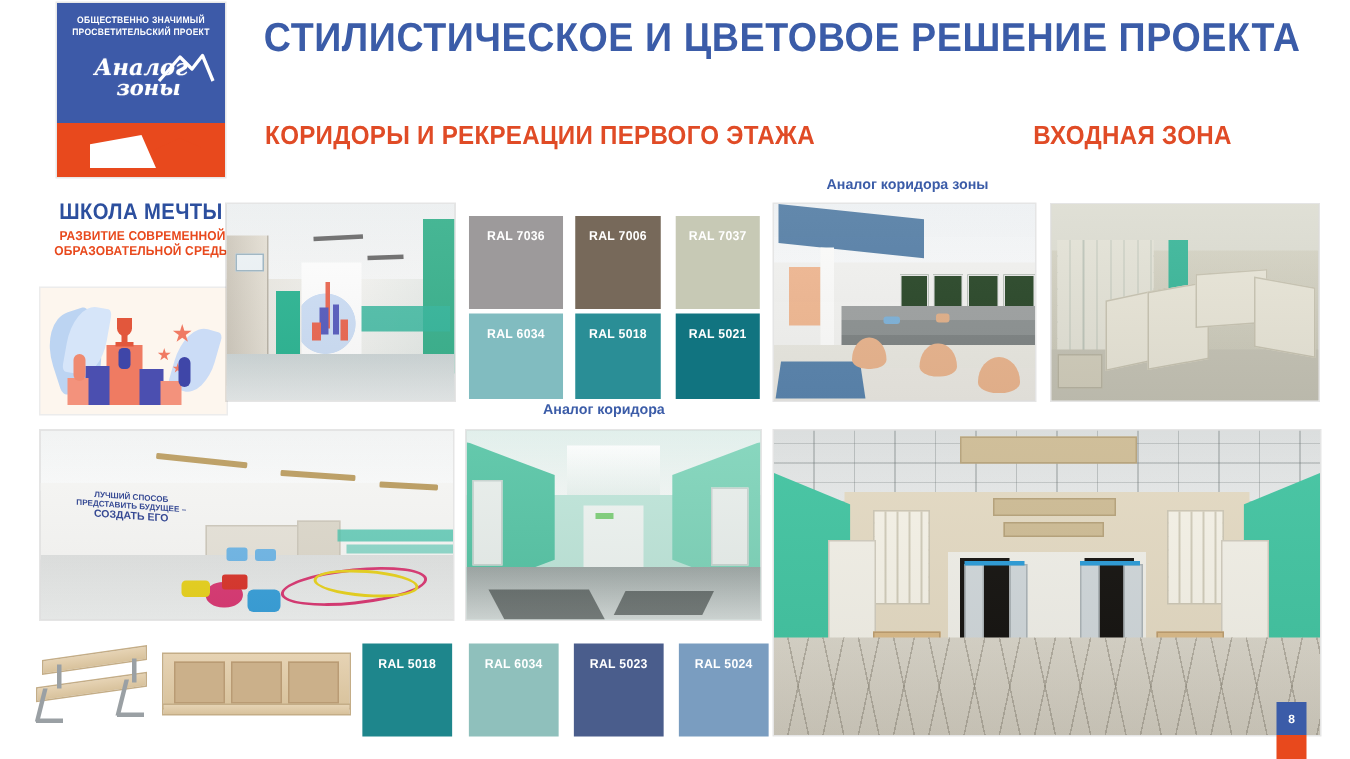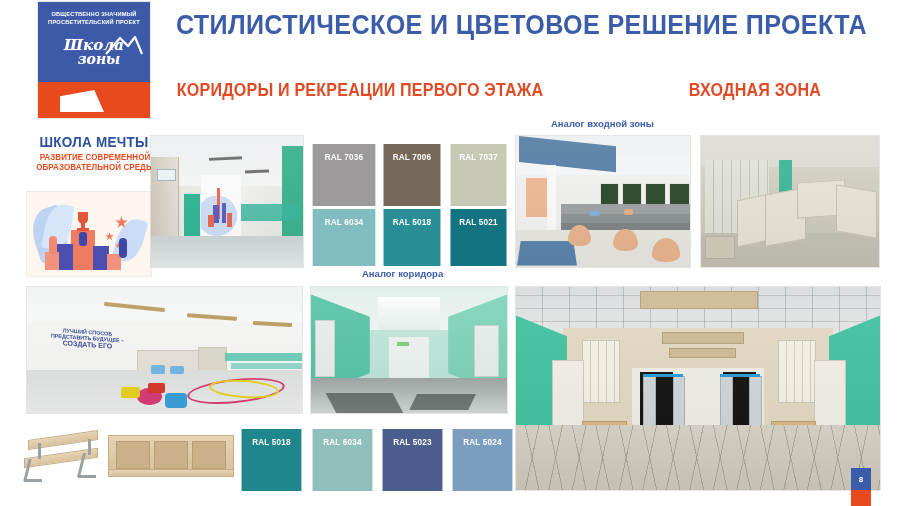--- a/index.html
+++ b/index.html
@@ -189,21 +189,21 @@
 <body>
 
 <div class="slide">
 
   <div class="logo-card">
     <div class="logo-top-text">
       <div>ОБЩЕСТВЕННО ЗНАЧИМЫЙ</div>
       <div>ПРОСВЕТИТЕЛЬСКИЙ ПРОЕКТ</div>
     </div>
     <div class="logo-script">
-      <span class="l1">Школа</span>
+      <span class="l1">Аналог</span>
       <span class="l2">зоны</span>
     </div>
     <svg class="logo-roofline" viewBox="0 0 40 22">
       <path d="M2 20 L16 4 L24 12 L31 3 L38 20" fill="none" stroke="#ffffff" stroke-width="2.2" stroke-linejoin="round"></path>
     </svg>
     <div class="logo-house"></div>
   </div>
 
   <div class="brand-name">ШКОЛА МЕЧТЫ</div>
   <div class="brand-sub">
@@ -228,21 +228,21 @@
     <div class="star" style="left:78px;top:40px;width:9px;height:9px;"></div>
     <div class="star" style="left:88px;top:50px;width:7px;height:7px;"></div>
     <div style="position:absolute;left:22px;top:44px;width:8px;height:18px;background:#ef8a70;border-radius:4px;"></div>
     <div style="position:absolute;left:92px;top:46px;width:8px;height:20px;background:#3f46a8;border-radius:4px;"></div>
   </div>
 
   <div class="title">СТИЛИСТИЧЕСКОЕ И ЦВЕТОВОЕ РЕШЕНИЕ ПРОЕКТА</div>
   <div class="sub-left">КОРИДОРЫ И РЕКРЕАЦИИ ПЕРВОГО ЭТАЖА</div>
   <div class="sub-right">ВХОДНАЯ ЗОНА</div>
 
-  <div class="cap cap-entry">Аналог входной зоны</div>
+  <div class="cap cap-entry">Аналог коридора зоны</div>
   <div class="cap cap-corr">Аналог коридора</div>
 
   <div class="ph corr1">
     <div class="wall"></div>
     <div class="ceil"></div>
     <div class="greenR"></div>
     <div class="band"></div>
     <div class="mural">
       <i style="left:40%;top:18%;width:8%;height:46%;"></i>
       <i style="left:30%;top:44%;width:14%;height:26%;background:#5a5fc0;"></i>

